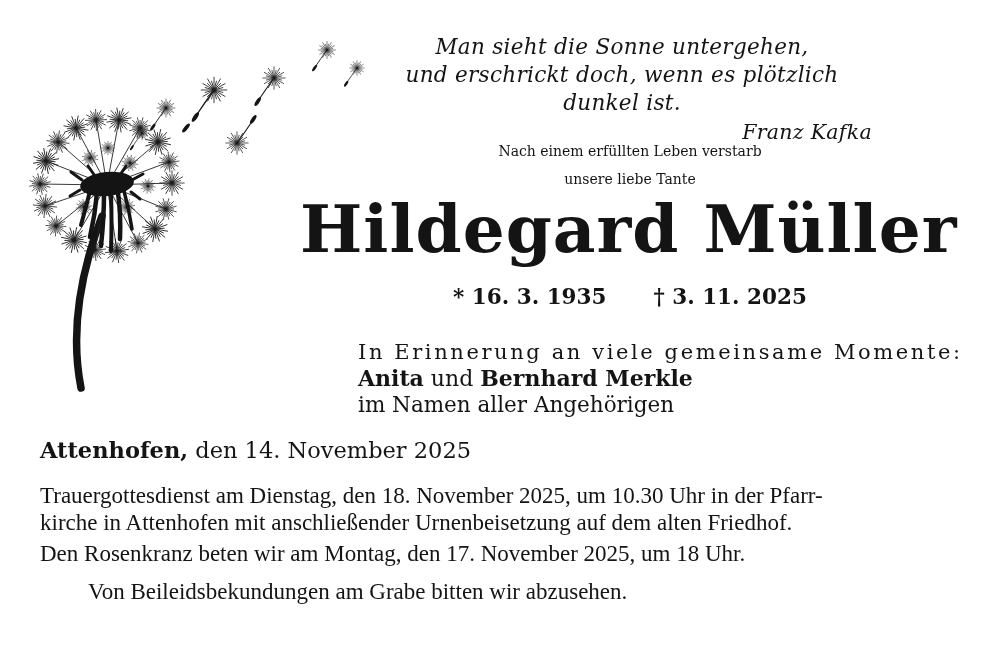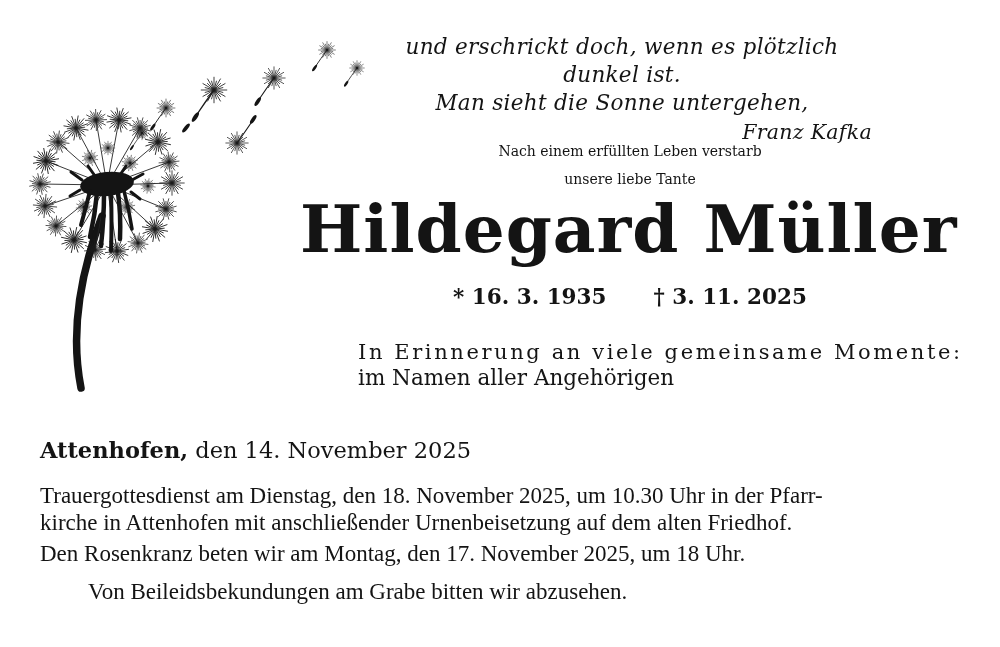--- a/index.html
+++ b/index.html
@@ -208,39 +208,44 @@
     <use href="#seed" transform="translate(357,68) scale(0.7)"></use>
     <use href="#seed" transform="translate(166,108) scale(0.85)"></use>
     <use href="#seed" transform="translate(142,133) scale(0.65)"></use>
     <use href="#seed" transform="translate(237,143) scale(1.05) rotate(180)"></use>
 
     <ellipse cx="186" cy="128" rx="1.8" ry="5.5" transform="rotate(40 186 128)" fill="#141414"></ellipse>
   </svg>
 </div>
 
 <div class="abs quote-block">
+  <div>Man sieht die Sonne untergehen,</div>
   <div>und erschrickt doch, wenn es plötzlich dunkel ist.</div>
-  <div>Man sieht die Sonne untergehen,</div>
   <div class="quote-attribution">Franz Kafka</div>
 </div>
 
 <div class="abs intro-block">
   <div>Nach einem erfüllten Leben verstarb</div>
   <div>unsere liebe Tante</div>
 </div>
 
 <div class="abs deceased-name">Hildegard Müller</div>
 
 <div class="abs dates-row">
   <span>* 16. 3. 1935</span>
   <span>† 3. 11. 2025</span>
 </div>
 
 <div class="abs memory-block">
   <div class="memory-heading">In Erinnerung an viele gemeinsame Momente:</div>
+  <div class="memory-mourners">
+    <span class="bold">Anita</span>
+    <span>und</span>
+    <span class="bold">Bernhard Merkle</span>
+  </div>
   <div class="memory-closing">im Namen aller Angehörigen</div>
 </div>
 
 <div class="abs dateline">
   <span class="place">Attenhofen,</span>
   <span>den 14. November 2025</span>
 </div>
 
 <div class="abs announcement para-service">
   <div>Trauergottesdienst am Dienstag, den 18. November 2025, um 10.30 Uhr in der Pfarr-</div>

